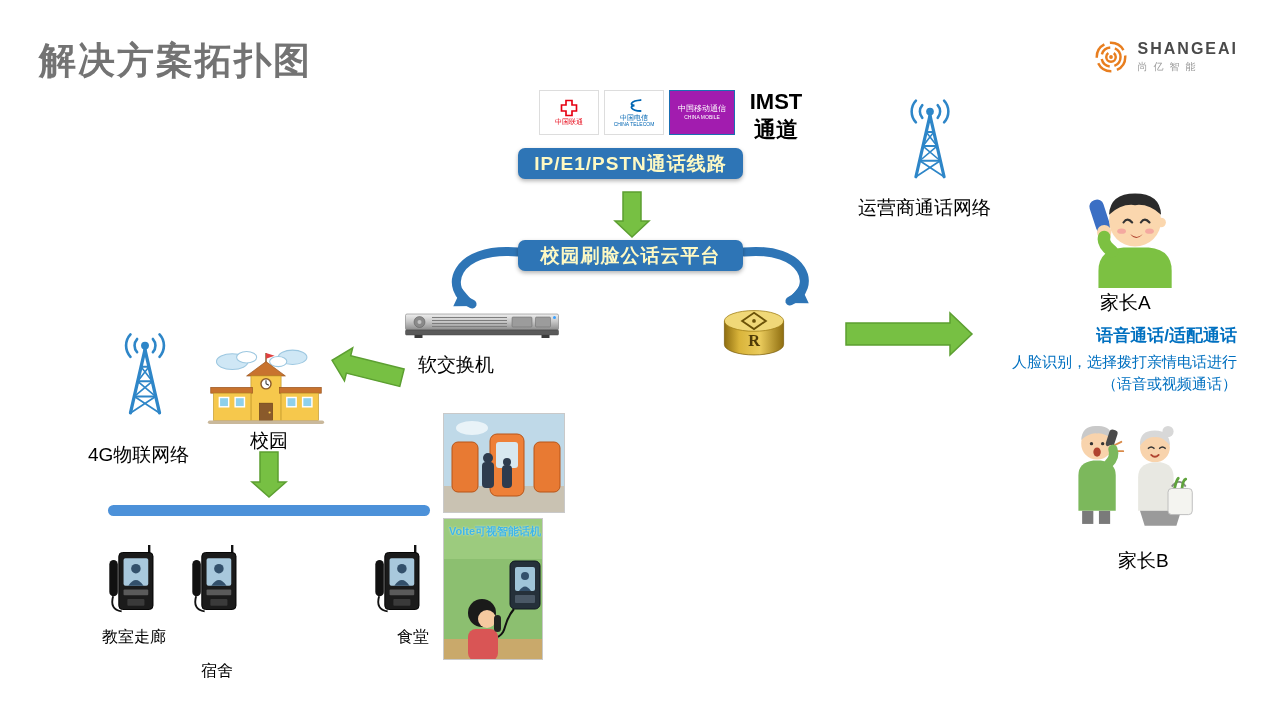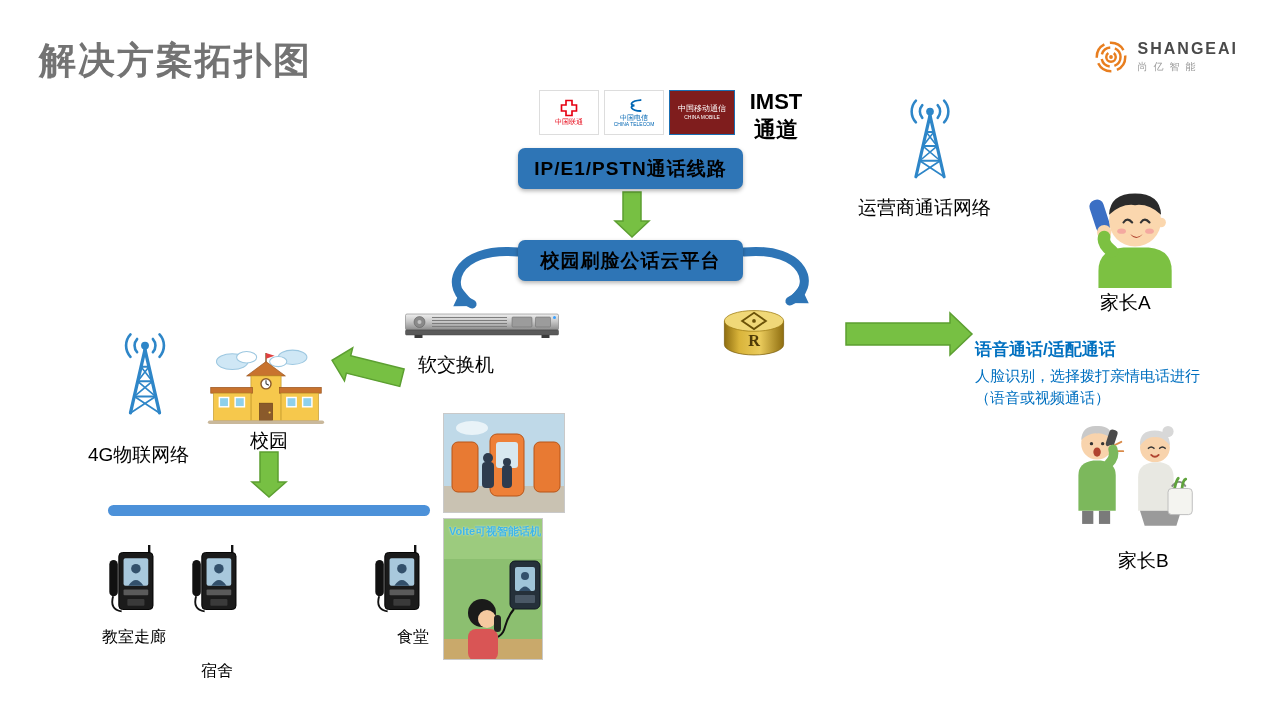--- a/index.html
+++ b/index.html
@@ -16,26 +16,26 @@
   .brand-sub { font-size:10px; color:#999; letter-spacing:6px; margin-top:2px; }
 
   .carrier-box { position:absolute; top:90px; height:45px; background:#fff; border:1px solid #ddd;
                  display:flex; flex-direction:column; align-items:center; justify-content:center; gap:1px; }
   .carrier-label { font-size:7px; line-height:1.1; white-space:nowrap; }
   .carrier-sub { font-size:5px; line-height:1; white-space:nowrap; }
 
   .imst { position:absolute; left:744px; top:88px; width:64px; text-align:center;
           font-size:22px; font-weight:bold; color:#000; line-height:1.25; }
 
-  .node-box { position:absolute; left:518px; width:225px; height:41px; background:#2E75B6; border-radius:7px;
-              color:#000000; font-size:19px; font-weight:bold; display:flex; align-items:center; justify-content:center;
+  .node-box { position:absolute; left:518px; width:225px; height:31px; background:#2E75B6; border-radius:7px;
+              color:#fef9c3; font-size:19px; font-weight:bold; display:flex; align-items:center; justify-content:center;
               letter-spacing:1px; box-shadow:0 2px 4px rgba(0,0,0,.3); z-index:2; }
   .node-label { position:absolute; font-size:19px; color:#000; white-space:nowrap; z-index:2; }
 
-  .call-info { position:absolute; left:975px; top:338px; width:262px; text-align:left; color:#0070C0; z-index:2; }
+  .call-info { position:absolute; left:975px; top:324px; width:262px; text-align:right; color:#0070C0; z-index:2; }
   .call-line1 { font-size:17px; font-weight:bold; margin-bottom:4px; }
   .call-line2, .call-line3 { font-size:15px; line-height:1.45; }
 
   .terminal { position:absolute; top:543px; width:84px; display:flex; flex-direction:column; align-items:center; gap:8px; }
   .terminal-label { font-size:16px; color:#000; white-space:nowrap; }
 
   .photo { position:absolute; border:1px solid #c9c9c9; overflow:hidden; }
   .volte-caption { position:absolute; left:5px; top:5px; font-size:11px; font-weight:bold; color:#3FB6E8;
                    text-shadow:0 0 2px rgba(255,255,255,.7); white-space:nowrap; }
 
@@ -122,21 +122,21 @@
     </svg>
     <span class="carrier-label" style="color:#E60012;">中国联通</span>
   </div>
   <div class="carrier-box" style="left:604px; width:60px;">
     <svg width="17" height="15" viewBox="0 0 28 24">
       <path d="M24,3 C8,4 5,12 14,12 C5,12 8,21 24,21" fill="none" stroke="#0066B3" stroke-width="3" stroke-linecap="round"></path>
     </svg>
     <span class="carrier-label" style="color:#0066B3;">中国电信</span>
     <span class="carrier-sub" style="color:#0066B3;">CHINA TELECOM</span>
   </div>
-  <div class="carrier-box" style="left:669px; width:66px; background:#7f1d1d; border-color:#1a6fb2;">
+  <div class="carrier-box" style="left:669px; width:66px; background:#a21caf; border-color:#1a6fb2;">
     <span class="carrier-label" style="color:#fff; font-size:8px;">中国移动通信</span>
     <span class="carrier-sub" style="color:#fff;">CHINA MOBILE</span>
   </div>
 
   <div class="imst">
     <div>IMST</div>
     <div>通道</div>
   </div>
 
   <div class="node-box" style="top:148px;">IP/E1/PSTN通话线路</div>

